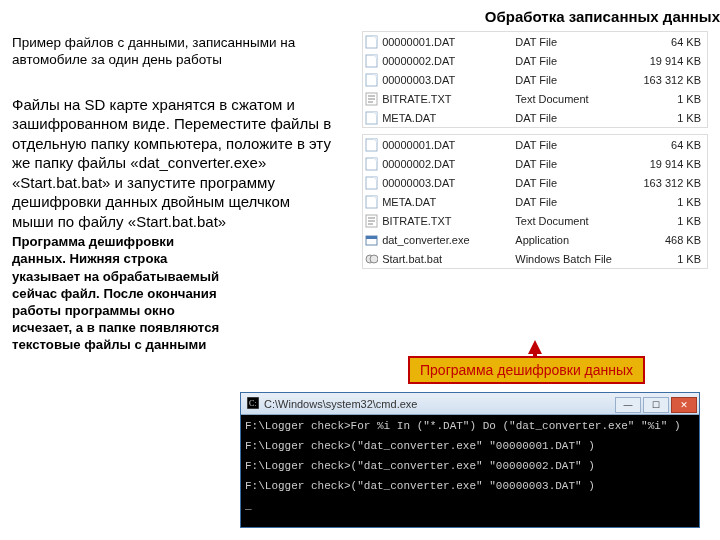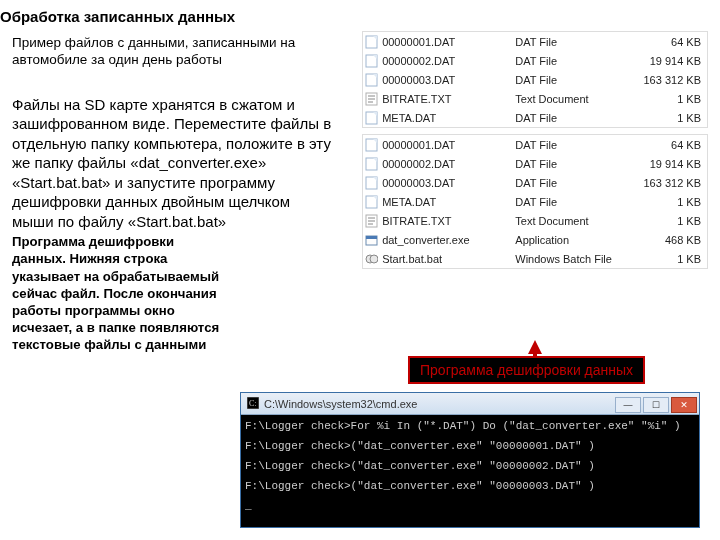--- a/index.html
+++ b/index.html
@@ -1,30 +1,30 @@
 <!DOCTYPE html>
 <html><head>
 <meta charset="utf-8">
 <style>
   * { margin:0; padding:0; box-sizing:border-box; }
   body { width:720px; height:540px; font-family:Arial,Helvetica,sans-serif; font-size:13px; color:#000; background:#fff; position:relative; }
-  .title { text-align:left; font-weight:bold; font-size:15px; padding:8px 0 6px 0; }
+  .title { text-align:right; font-weight:bold; font-size:15px; padding:8px 0 6px 0; }
   .main { display:flex; gap:27px; padding:0 12px; }
   .left { width:340px; }
   .right { width:346px; }
   .p1 { font-size:13.5px; line-height:1.25; margin-bottom:26px; padding-top:4px; }
   .p2 { font-size:15px; line-height:1.3; margin-bottom:2px; }
   .p3 { font-size:13.2px; line-height:1.3; width:215px;font-weight:bold; }
   .file-pane { border:1px solid #ddd; background:#fff; margin-bottom:6px; }
   .file-row { display:flex; align-items:center; height:19px; font-size:11px; font-family:"Segoe UI",Arial,sans-serif; color:#222;justify-content:center; }
   .file-row .icon { width:18px; display:flex; justify-content:center; }
   .file-row .fname { width:142px; padding-left:2px; }
   .file-row .ftype { width:108px; }
   .file-row .fsize { width:68px; text-align:right; padding-right:6px;margin-left:24px; }
-  .callout { border:2px solid #c00000; color:#c00000; font-size:14px; padding:4px 10px; position:absolute; left:408px; top:356px; background:#000000; }
+  .callout { border:2px solid #c00000; color:#c00000; font-size:14px; padding:4px 10px; position:absolute; left:408px; top:356px; background:#eab308; }
   .arrow { position:absolute; left:528px; top:340px; }
   .arrow svg { display:block; }
   .console { position:absolute; left:240px; top:392px; width:460px; height:136px; border:1px solid #3a6ea5; background:#000; font-family:Consolas,"Courier New",monospace; font-size:11px; color:#ccc; overflow:hidden; }
   .console-titlebar { background:linear-gradient(#e9eff7,#cfdff0); height:22px; display:flex; align-items:center; justify-content:space-between; color:#333; font-family:"Segoe UI",Arial,sans-serif; font-size:11px; border-bottom:1px solid #8ca8c6; }
   .console-titlebar .tleft { display:flex; align-items:center; gap:5px; padding-left:6px; }
   .console-titlebar .tbtns { display:flex; }
   .console-titlebar .btn { width:26px; height:16px; margin:2px 2px 0 0; background:#e4ecf6; border:1px solid #97afcb; display:flex; align-items:center; justify-content:center; font-size:9px; color:#333; }
   .console-titlebar .btn.close { background:#d9593e; border-color:#a23922; color:#fff; }
   .console-body { padding:4px 4px; line-height:14px; }
   .console-body div { white-space:pre; }

